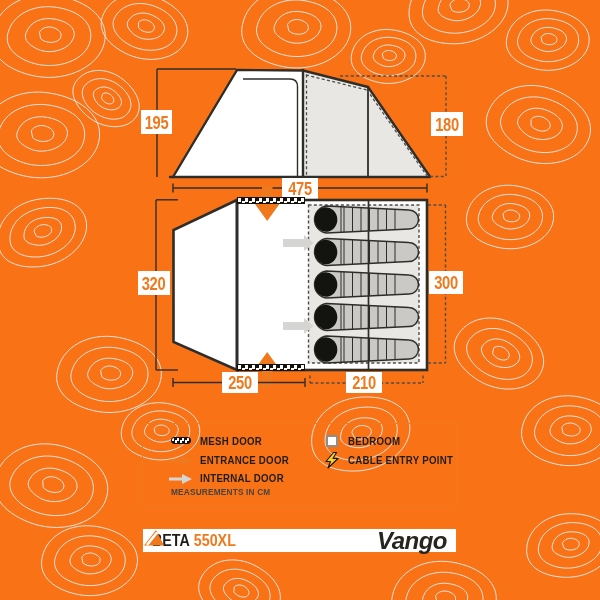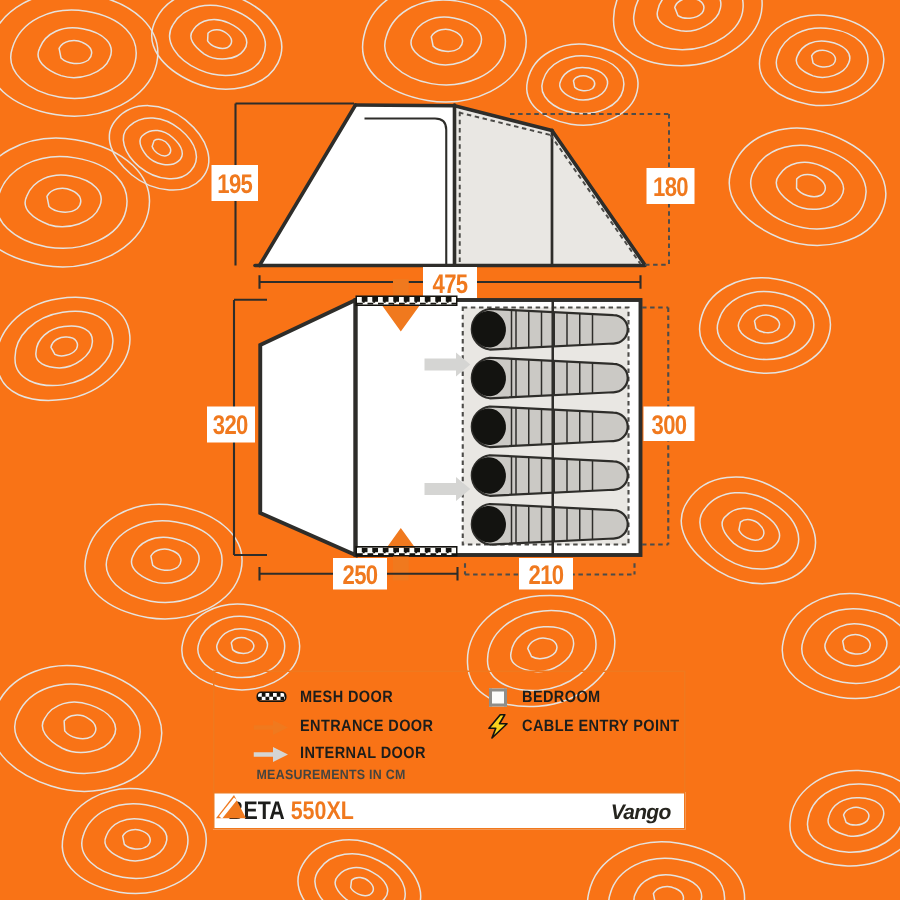--- a/index.html
+++ b/index.html
@@ -1,36 +1,36 @@
 <!DOCTYPE html>
 <html><head>
 <meta charset="utf-8">
 <style>
   html,body{margin:0;padding:0;background:#f4f2ef;}
   #stage{position:relative;width:600px;height:600px;background:#f97316;overflow:hidden;
          font-family:"Liberation Sans",sans-serif;}
   #stage svg{position:absolute;left:0;top:0;}
   .mesh-strip{position:absolute;height:7px;width:68px;border:1px solid #14130f;box-sizing:border-box;
     background:repeating-conic-gradient(#14130f 0% 25%, #fdfdfa 0% 50%) 0 0 / 7px 7px;}
-  .legend-box{position:absolute;left:142px;top:447px;width:315px;height:84px;border:1.5px solid #f0791e;box-sizing:border-box;}
+  .legend-box{position:absolute;left:142px;top:423px;width:315px;height:84px;border:1.5px solid #f0791e;box-sizing:border-box;}
   .lg-item{position:absolute;}
   .lg-label{position:absolute;font-weight:700;font-size:11px;line-height:11px;color:#1d1d1b;
     letter-spacing:.3px;transform:scaleX(.88);transform-origin:left center;white-space:nowrap;}
   .lg-note{position:absolute;font-weight:700;font-size:9px;line-height:9px;color:#45443f;
     letter-spacing:.2px;transform:scaleX(.92);transform-origin:left center;white-space:nowrap;}
   .mesh-icon{position:absolute;width:20px;height:7px;border:1px solid #14130f;border-radius:3px;box-sizing:border-box;
     background:repeating-conic-gradient(#14130f 0% 25%, #ffffff 0% 50%) 0 0 / 5px 5px;}
   .bedroom-icon{position:absolute;width:12px;height:12px;border:2px dashed #8f8e8a;background:#fdfdfb;box-sizing:border-box;}
   .footer-bar{position:absolute;left:142px;top:528px;width:315px;height:25px;border:1.5px solid #f0791e;
     box-sizing:border-box;background:#ffffff;display:flex;align-items:center;justify-content:space-between;padding:0 9px;}
   .model-title{display:inline-block;font-weight:800;font-size:17px;letter-spacing:0;transform:scaleX(.84);
     transform-origin:left center;white-space:nowrap;color:#1d1d1b;}
   .model-orange{color:#f0791e;}
   .brand-wrap{display:flex;align-items:center;gap:2px;}
-  .brand-text{font-style:italic;font-weight:bold;font-size:14px;color:#26251f;letter-spacing:-.5px;}
+  .brand-text{font-style:italic;font-weight:bold;font-size:24px;color:#26251f;letter-spacing:-.5px;}
 </style>
 </head>
 <body>
 
 <div id="stage">
 
   <svg width="600" height="600" viewBox="0 0 600 600">
     <defs>
       <path id="blob" vector-effect="non-scaling-stroke" d="M2,34 C6,14 28,2 52,6 C76,10 92,24 88,42 C84,60 60,72 36,68 C14,64 -2,52 2,34 Z
            M14,34 C18,20 34,12 52,15 C70,18 80,28 77,41 C74,54 56,62 38,59 C22,56 10,46 14,34 Z

